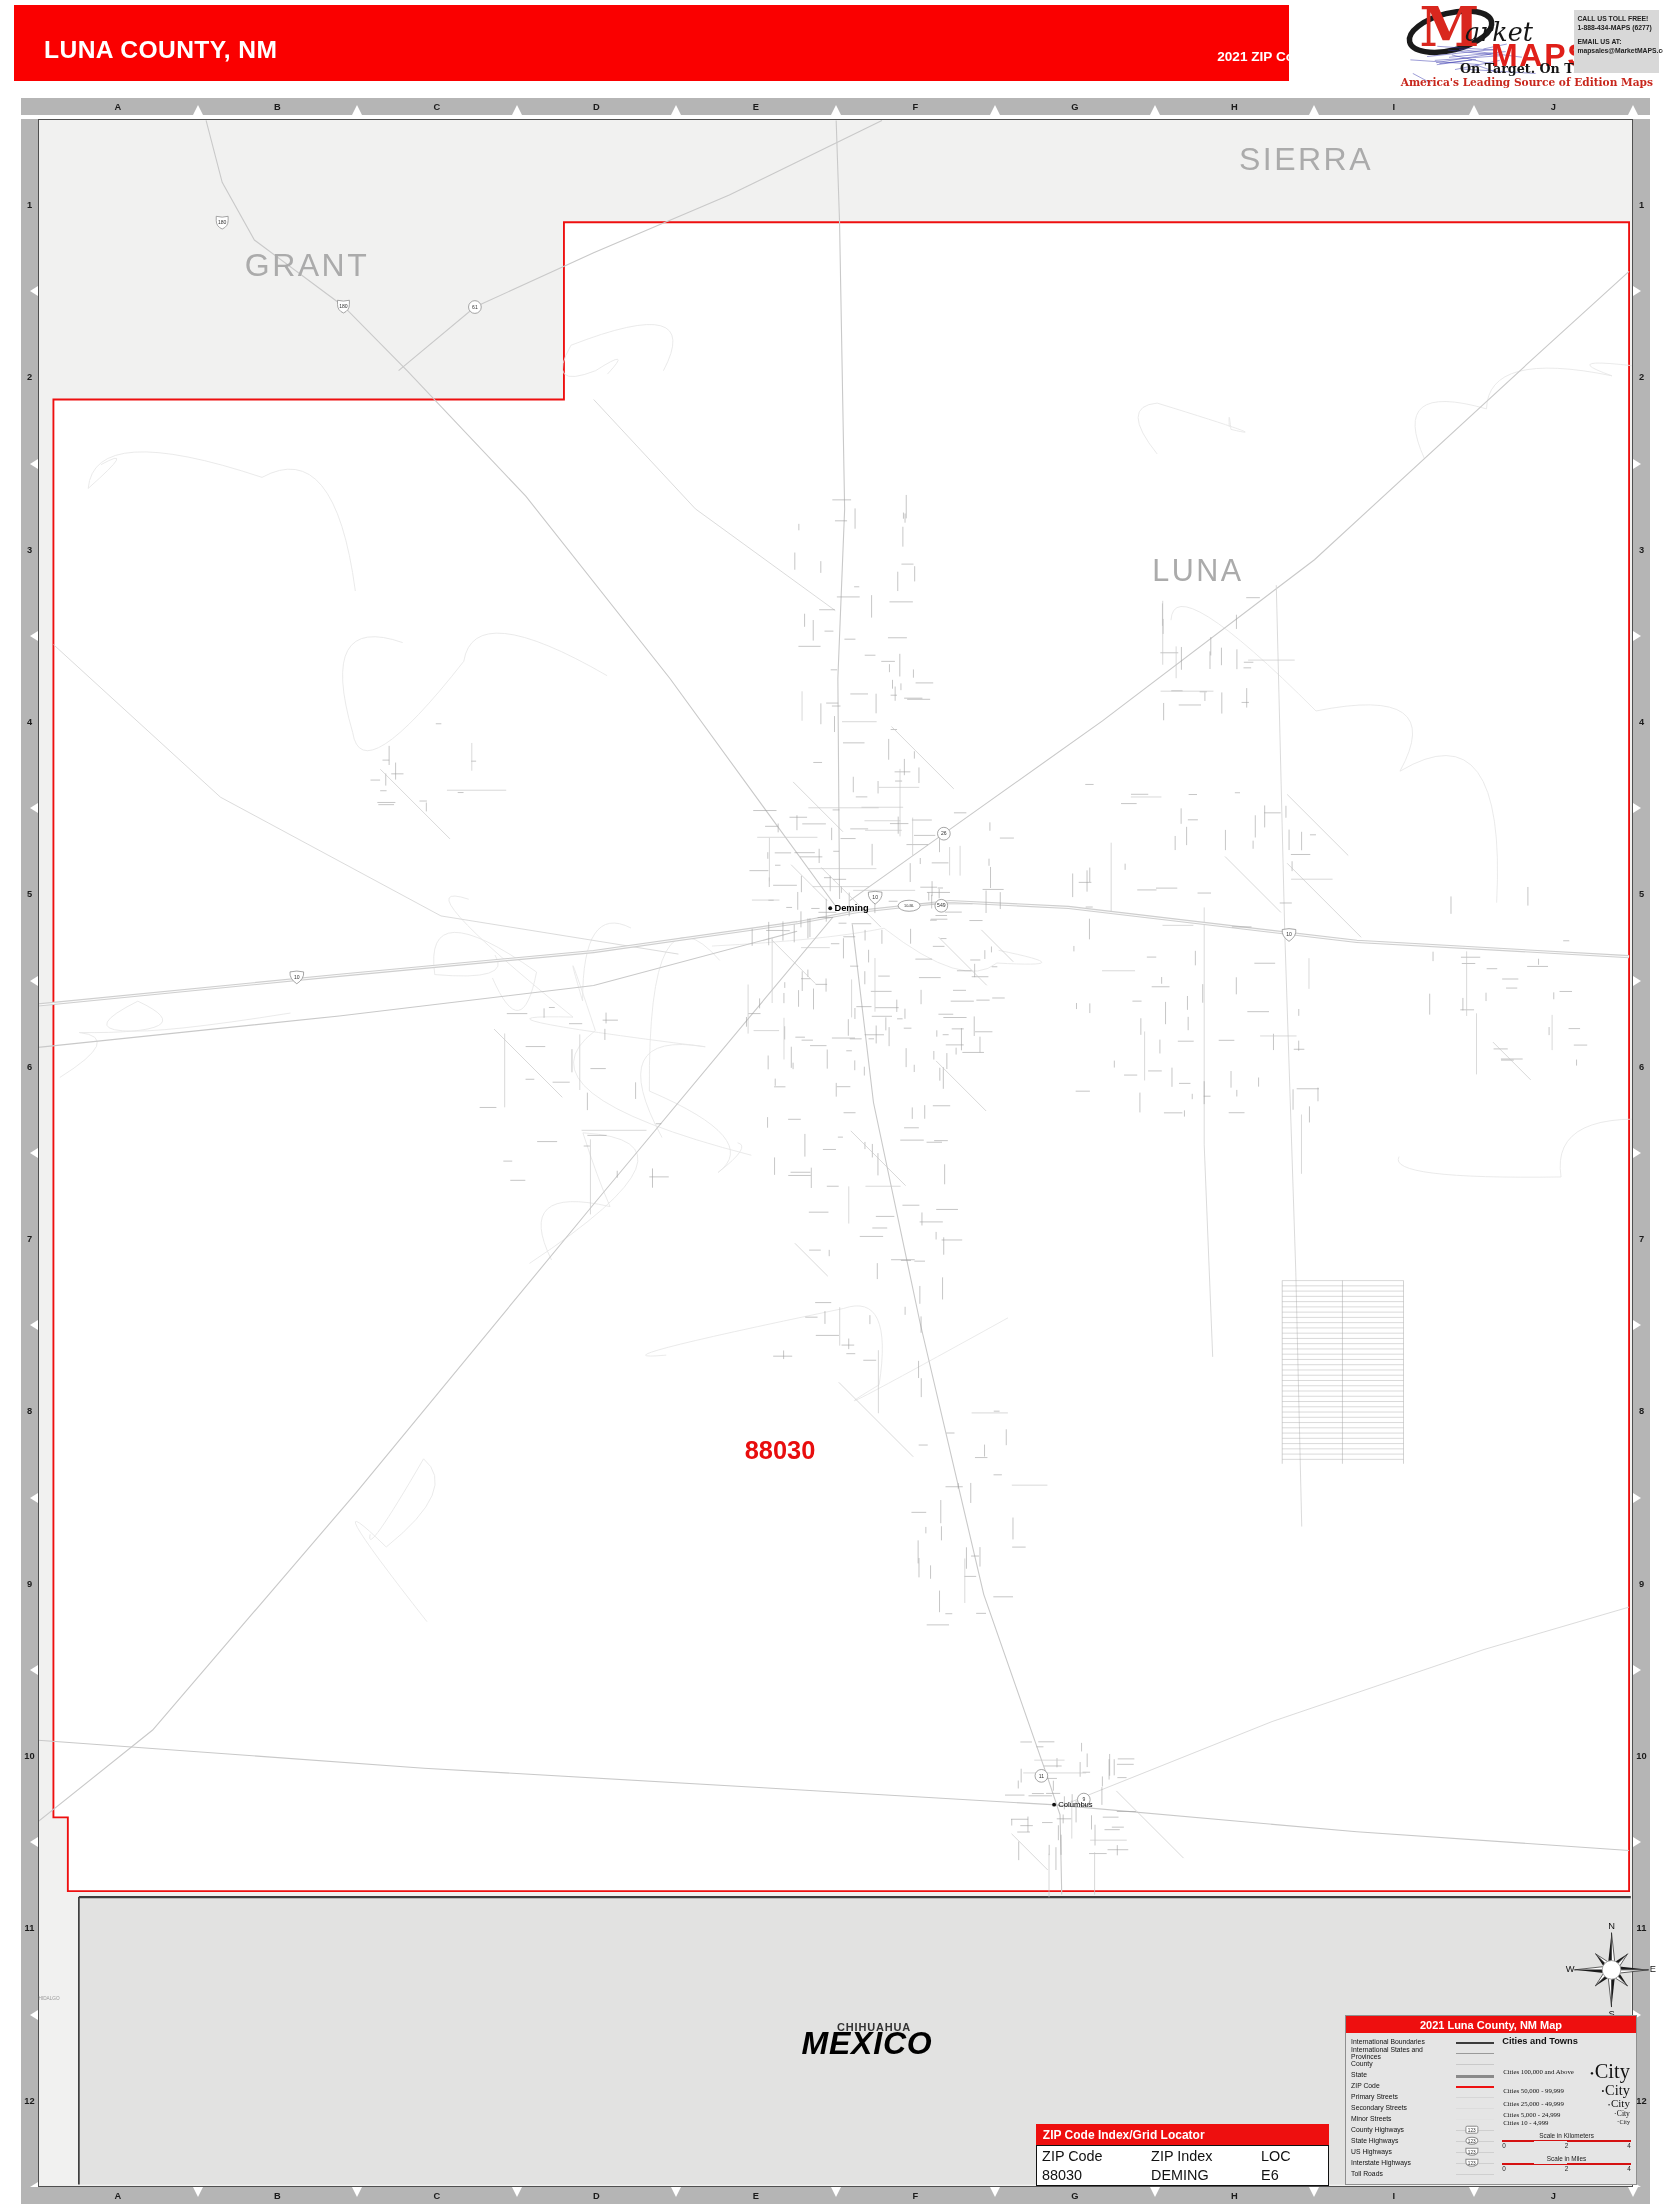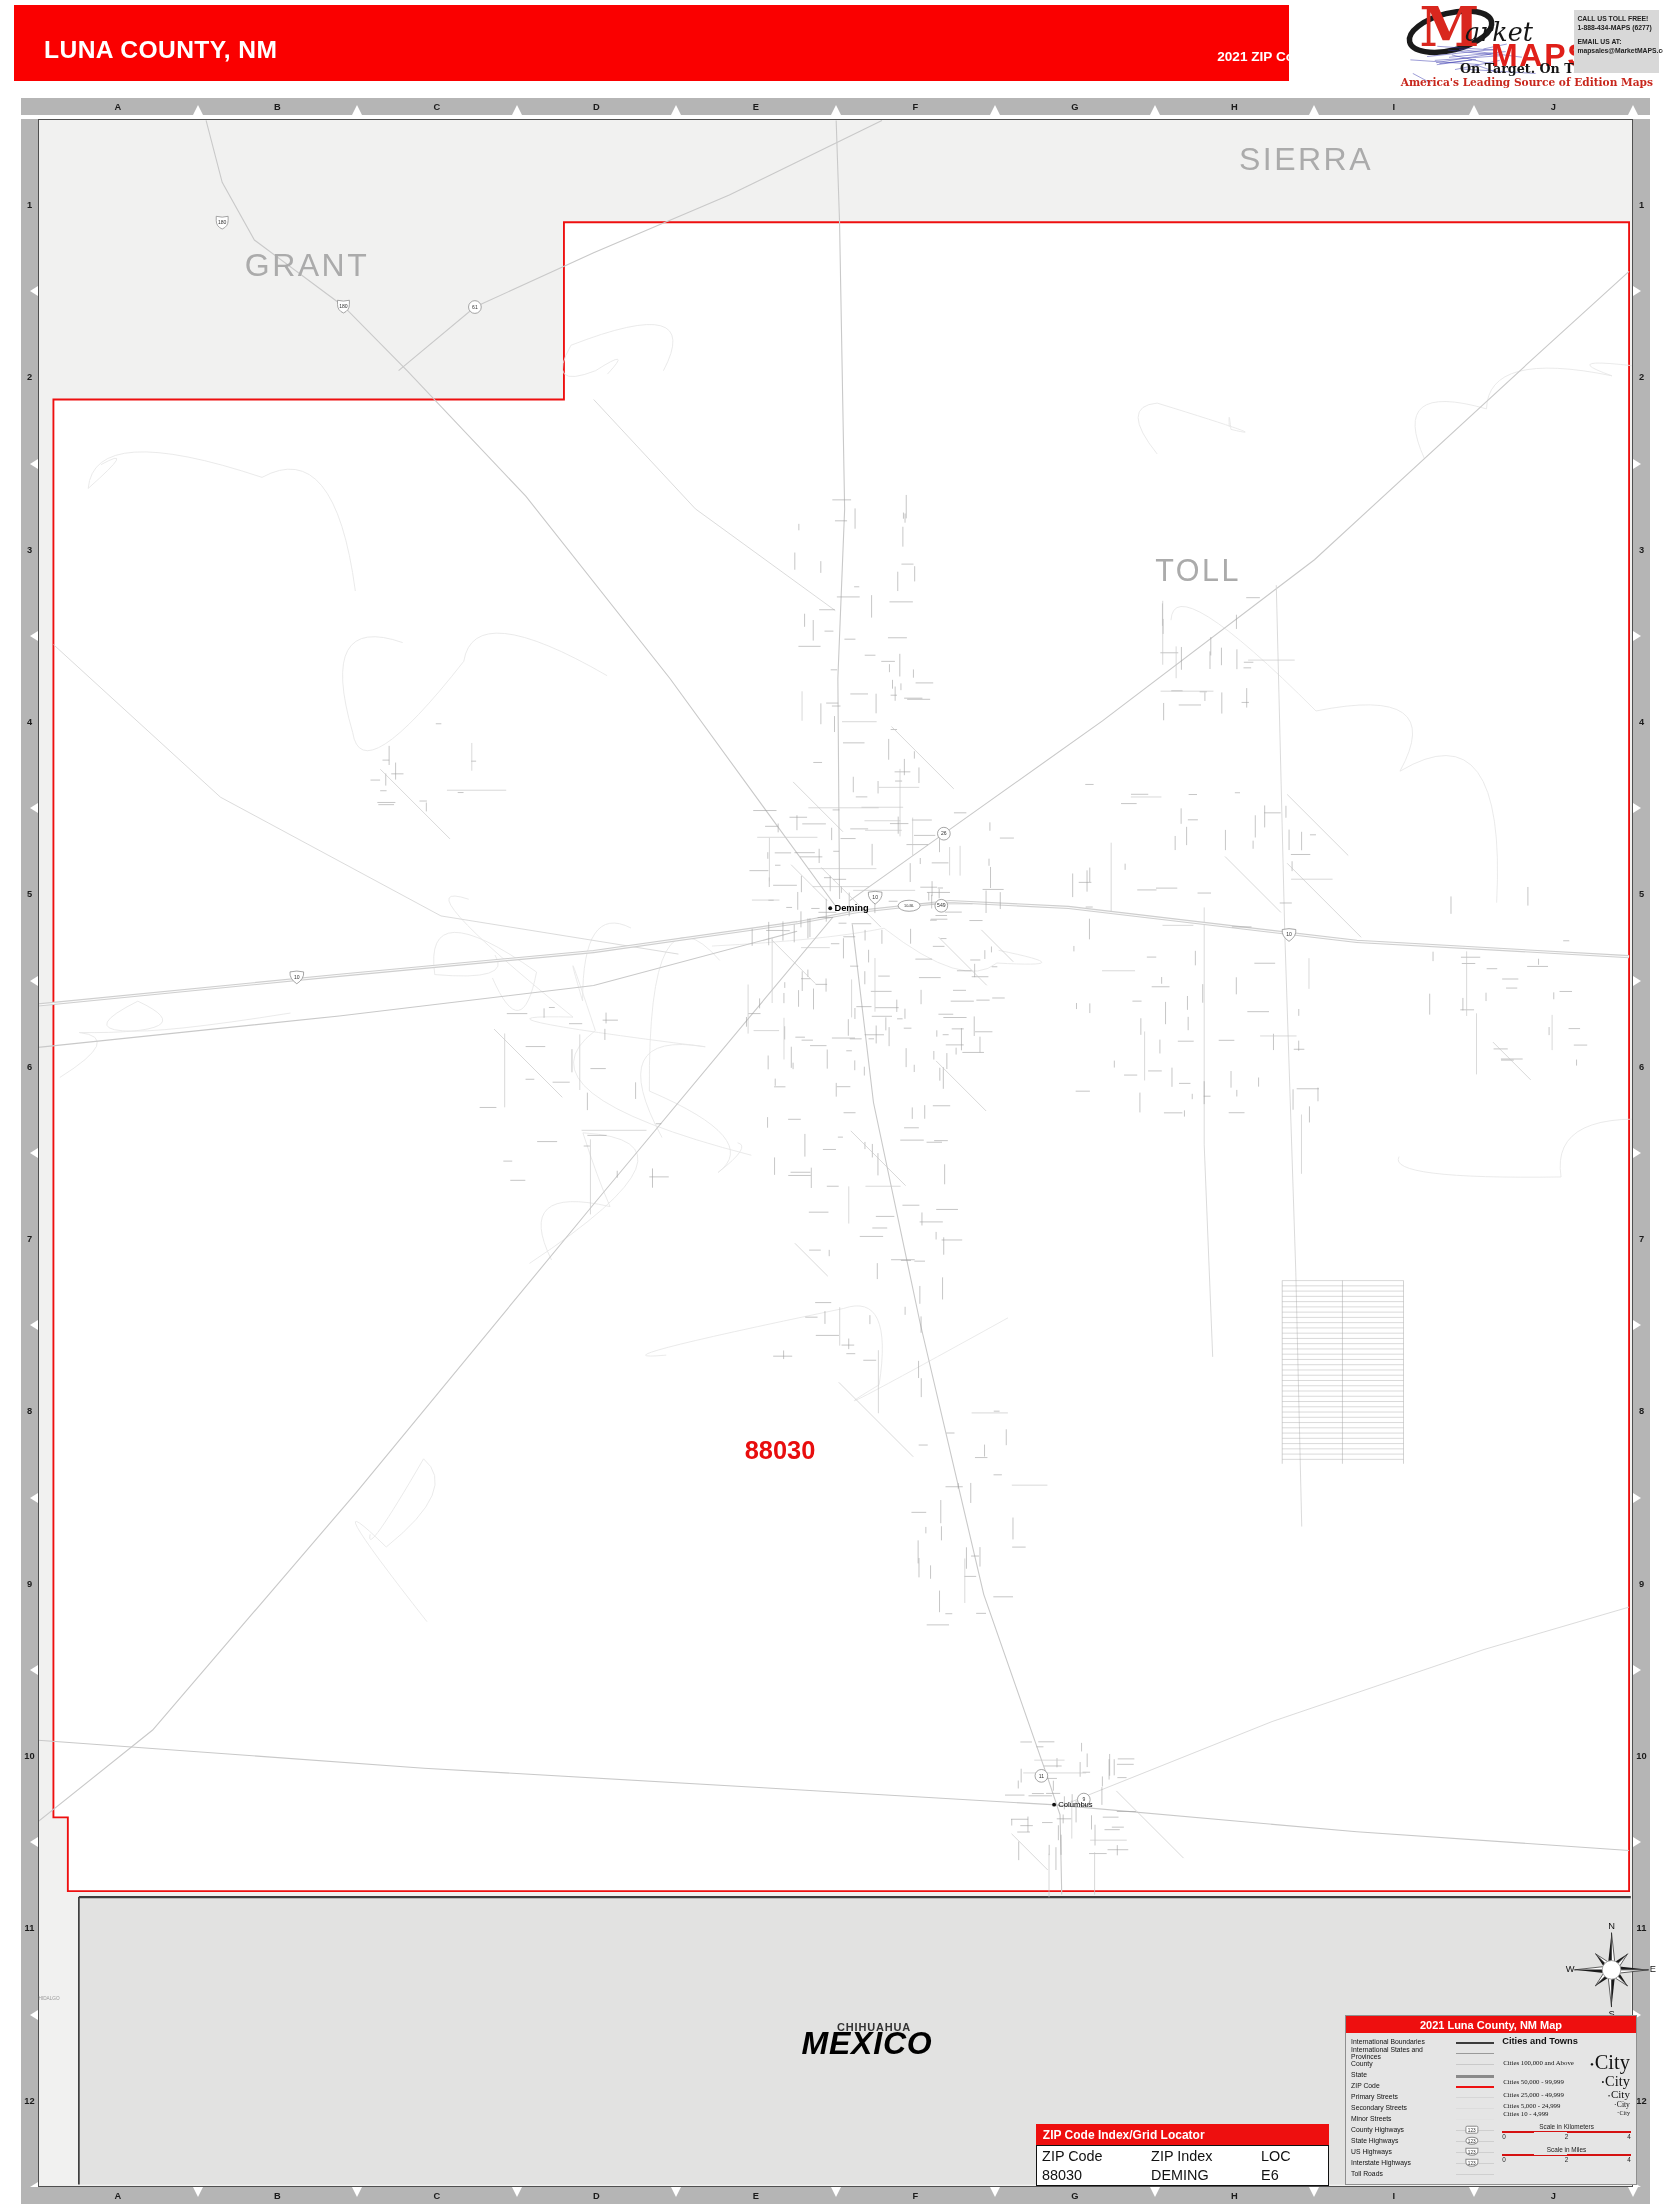--- a/index.html
+++ b/index.html
@@ -78,21 +78,21 @@
   [data-variant="minor"] .line{border-top:0.8px solid #e2e2e2;}
   [data-variant="toll"] .line{border-top:0.8px solid #cfcfcf;}
   .badge{position:absolute;left:45%;top:50%;transform:translate(-50%,-50%);
          font-size:4.7px;font-weight:normal;background:#fff;border:0.8px solid #8a8a8a;
          padding:0.8px 1.7px;border-radius:1.7px;color:#333;font-style:normal;}
   .badge:empty{display:none;}
   [data-variant="sthwy"] .badge{border-radius:50%;}
   [data-variant="ushwy"] .badge{border-radius:0 0 50% 50%;}
   [data-variant="inthwy"] .badge{border-radius:0 0 50% 50%;border-width:1.3px;}
   .lg-right{flex:1;padding-left:5.1px;}
-  .lg-ct{font-size:9.3px;font-weight:bold;color:#111;margin-bottom:6px;}
+  .lg-ct{font-size:9.3px;font-weight:bold;color:#111;margin-bottom:15px;}
   .ct-row{display:flex;justify-content:space-between;align-items:center;margin:1px;font-family:Liberation Serif, serif;}
   .ct-label{font-size:6.8px;color:#111;}
   .ct-sample{white-space:nowrap;line-height:1;color:#111;}
   .ct-sample .dot{font-style:normal;font-size:55%;vertical-align:middle;margin-right:0.8px;}
   .scale{margin-top:6px;}
   .sc-label{font-size:6.4px;text-align:center;color:#222;}
   .sc-bar{position:relative;height:2.5px;margin-top:0.8px;}
   .sc-bar::after{content:'';position:absolute;left:0;right:0;top:0.8px;height:0.8px;background:#d51111;}
   .sc-bar i{position:absolute;top:0;height:2.5px;background:#d51111;}
   .sc-bar .s1{left:0;width:25%;}
@@ -1074,21 +1074,21 @@
         <i class="notch-r"></i>
     </div>
       <div class="gcell">
       <span>12</span>
         <i class="notch-r"></i>
     </div>
     </div>
 
   <div class="maplabel county-name lbl-sierra">SIERRA</div>
   <div class="maplabel county-name lbl-grant">GRANT</div>
-  <div class="maplabel county-name lbl-luna">TOLL</div>
+  <div class="maplabel county-name lbl-luna">LUNA</div>
   <div class="maplabel lbl-hidalgo">HIDALGO</div>
   <div class="maplabel lbl-chih">CHIHUAHUA</div>
   <div class="maplabel lbl-mexico">MEXICO</div>
   <div class="maplabel lbl-zip">88030</div>
 
   <svg id="compass" width="93" height="100" viewBox="0 0 110 118">
       <polygon points="35.90811690796321,40.90811690796322 45.76120467488713,56.17316567634911 55,60" fill="#1a1a1a"></polygon>
       <polygon points="35.90811690796321,40.90811690796322 51.17316567634911,50.76120467488713 55,60" fill="#fff" stroke="#1a1a1a" stroke-width="0.8"></polygon>
       <polygon points="11,60.00000000000001 45.76120467488713,63.8268343236509 55,60" fill="#1a1a1a"></polygon>
       <polygon points="11,60.00000000000001 45.76120467488713,56.17316567634911 55,60" fill="#fff" stroke="#1a1a1a" stroke-width="0.8"></polygon>

